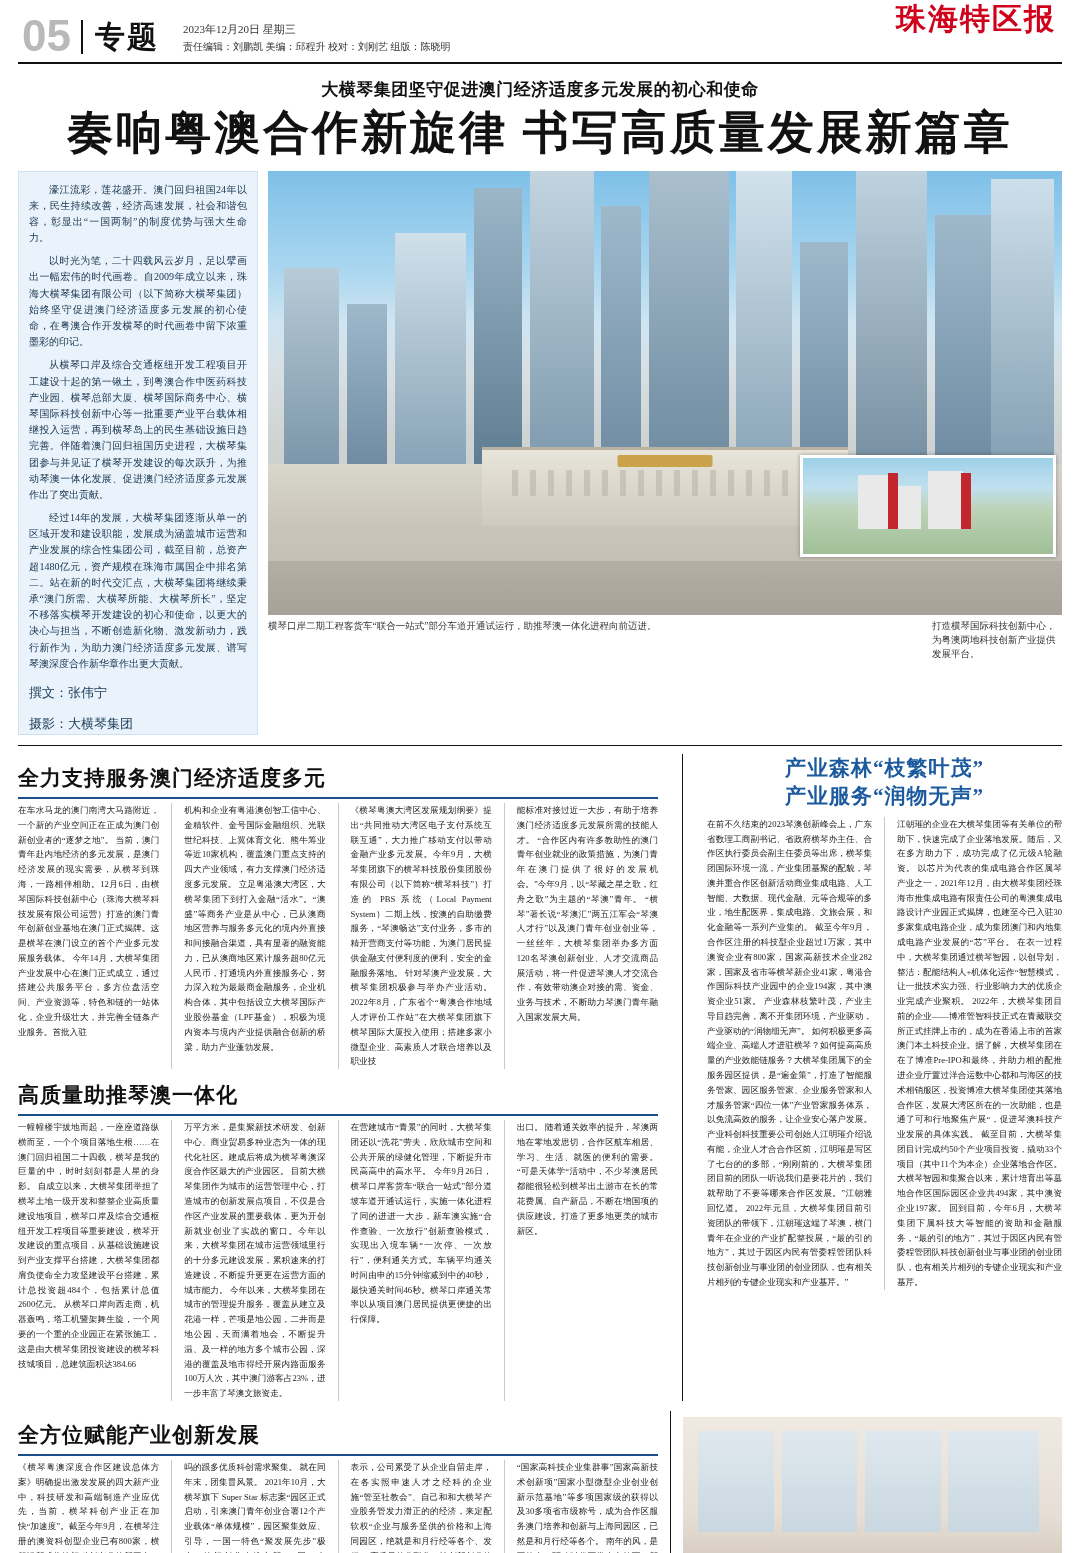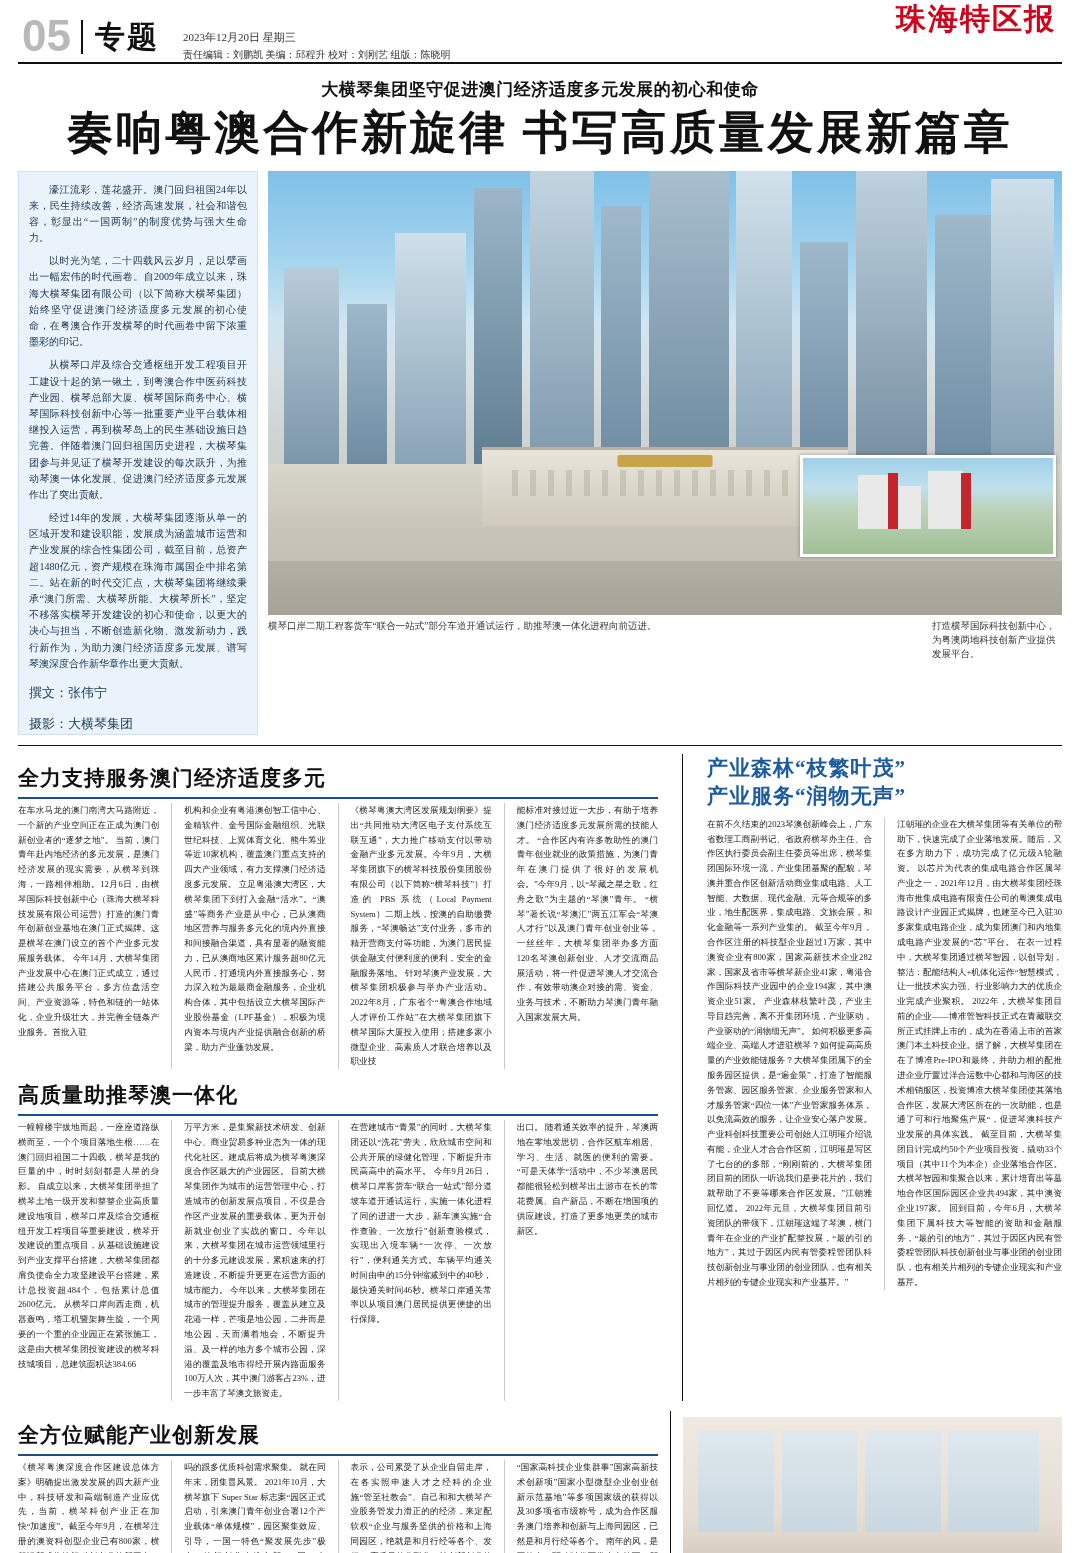--- a/index.html
+++ b/index.html
@@ -11,21 +11,21 @@
     overflow:hidden;
     position:relative;
   }
   .page{position:relative;width:1080px;height:1553px;box-sizing:border-box;padding:0 18px;}
 
   
   .masthead{position:relative;height:62px;border-bottom:2px solid #111;display:flex;align-items:flex-end;}
   .pagenum{font-family:"Liberation Sans",sans-serif;font-size:44px;font-weight:700;color:#b9b9b9;line-height:1;padding:0 10px 4px 4px;}
   .vline{width:2px;height:34px;background:#111;margin:0 12px 8px 0;}
   .section-title{font-size:30px;font-weight:700;letter-spacing:2px;padding-bottom:4px;}
-  .mast-meta{margin-left:24px;line-height:1.45;}
+  .mast-meta{margin-left:24px;padding-bottom:8px;line-height:1.45;}
   .mast-date{font-size:11px;color:#333;}
   .mast-credits{font-size:10px;color:#333;margin-top:2px;}
   .brand{position:absolute;right:0;bottom:20px;display:flex;}
   .brand-logo{
     font-family:"Liberation Serif",serif;font-size:30px;font-weight:700;color:#d0021b;
     letter-spacing:2px;
     border:0;
     padding:2px 6px;
   }
 
@@ -106,21 +106,21 @@
   .bottom-right{flex:1;}
 
   .lobby{
     width:100%;height:230px;margin-top:6px;
     background:linear-gradient(180deg,#efe9e2 0%,#e7dfd6 42%,#d8cec3 60%,#cfc5b9 100%);
     position:relative;overflow:hidden;border:0;
   }
   .lobby .win{position:absolute;top:6%;height:44%;background:linear-gradient(180deg,#dfe8ee,#c9d7e0);}
   .w1{left:4%;width:20%;} .w2{left:26%;width:20%;} .w3{left:48%;width:20%;} .w4{left:70%;width:24%;}
 
-  .two-title{margin-bottom:6px;}
+  .two-title{margin-bottom:6px;text-align:center;}
   .two-title div{font-size:21px;font-weight:700;color:#1b5a9e;letter-spacing:1px;line-height:1.35;}
 </style>
 </head>
 <body>
 
 <div class="page">
 
   <div class="masthead">
     <div class="pagenum">05</div>
     <div class="vline"></div>

